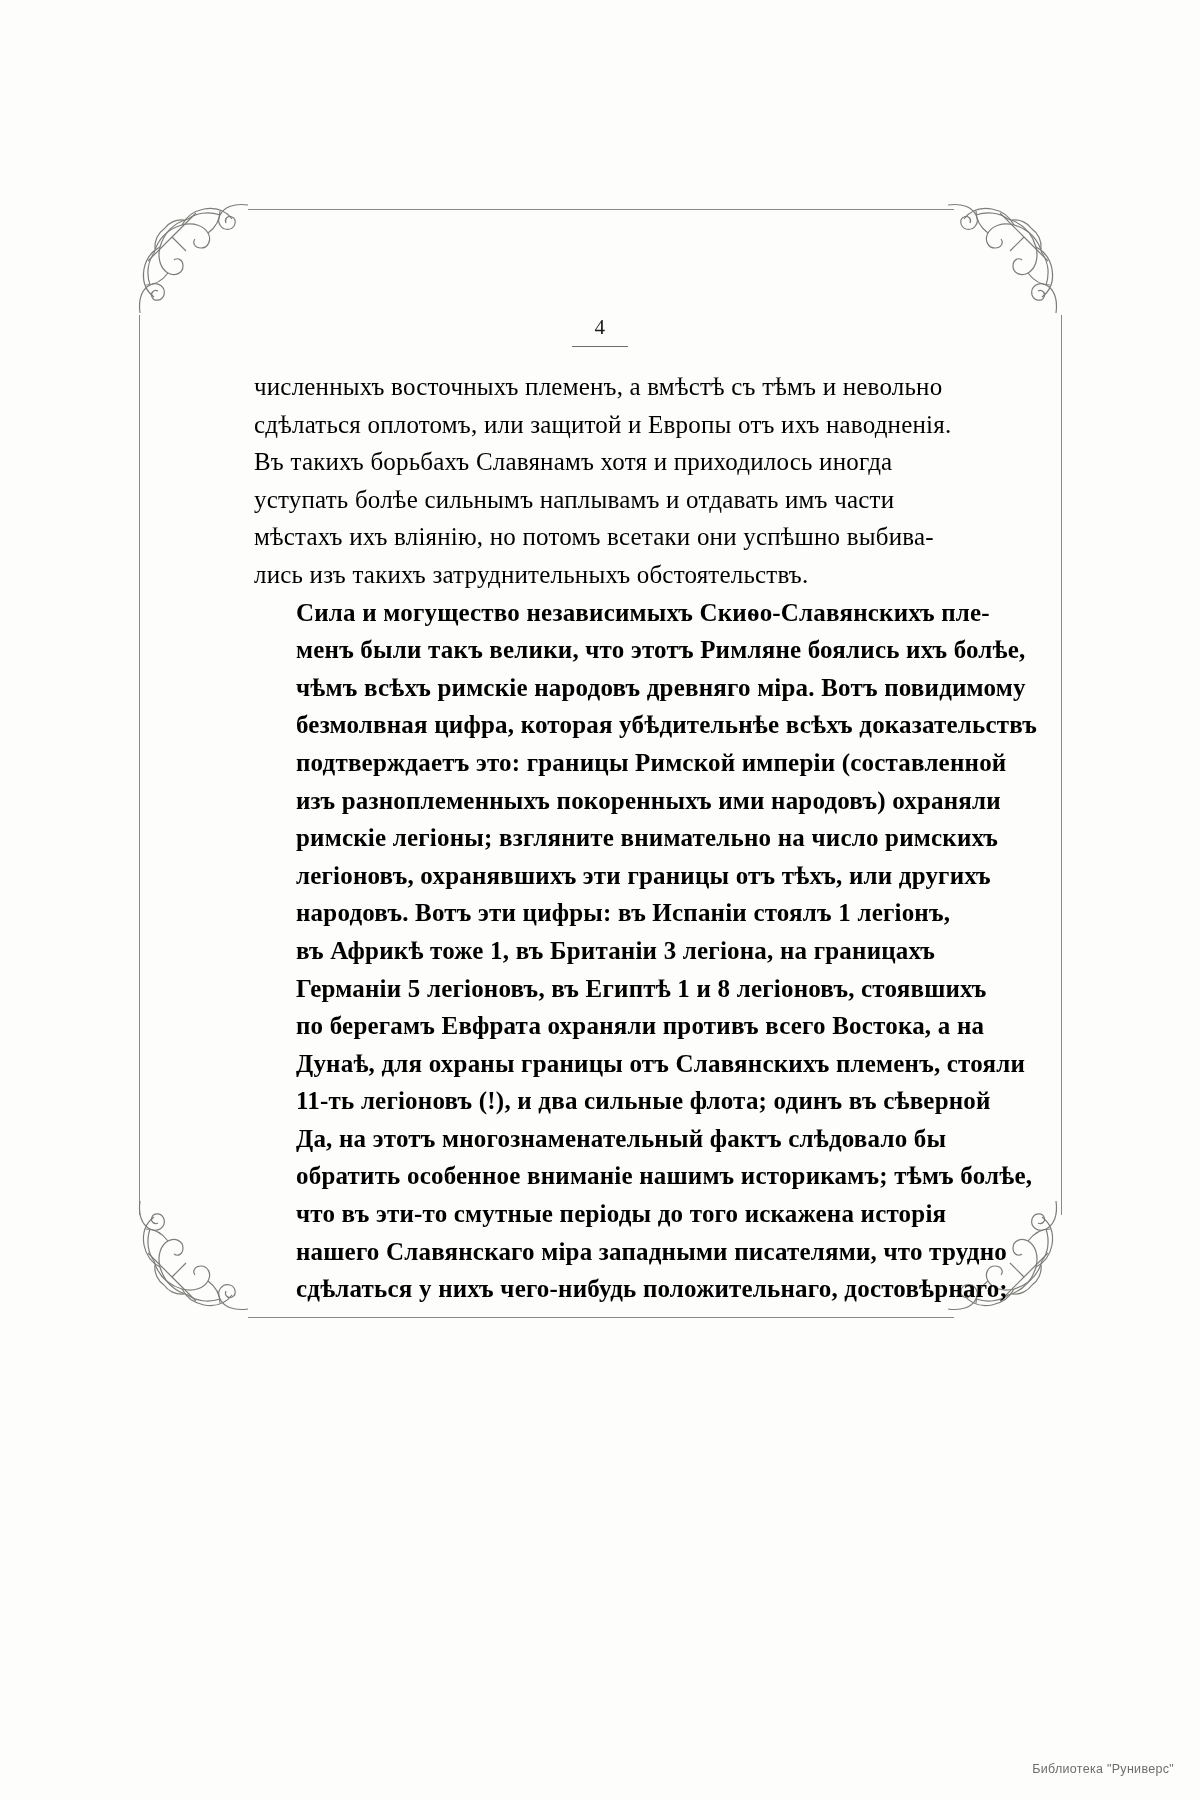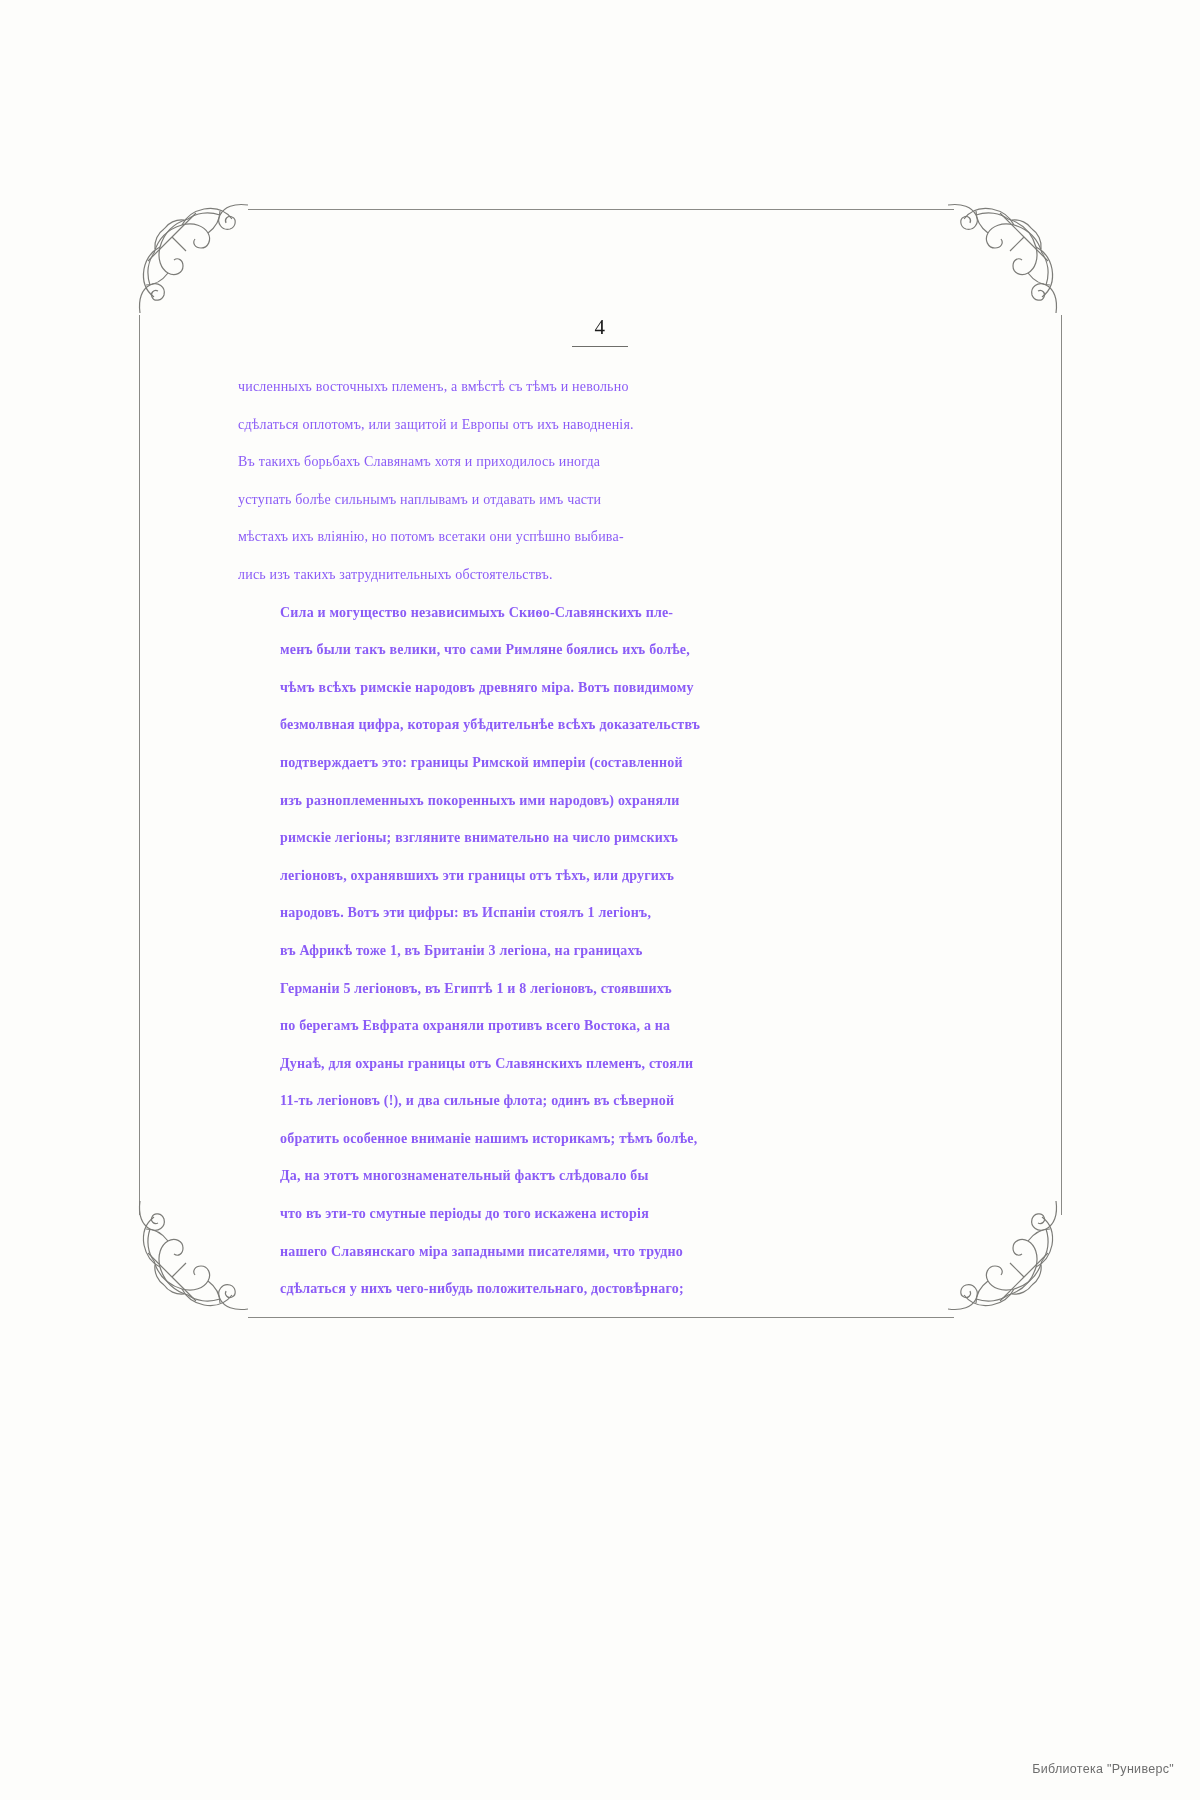--- a/index.html
+++ b/index.html
@@ -74,25 +74,25 @@
   }
 
   
   .text-block {
     position: absolute;
     left: 238px;
     top: 368px;
     width: 720px;
   }
   .para {
-    margin: 0 0 0 0;
+    margin: 0 0 0 16px;
     font-family: "Liberation Serif", serif;
-    font-size: 14px;
+    font-size: 25px;
     line-height: 37.6px;
-    color: #8b5cf6;
+    color: #000000;
     text-align: justify;
     text-justify: inter-word;
     letter-spacing: 0.2px;
   }
   .para + .para { margin-top: 0; font-weight: bold; }
   .para.indent { text-indent: 42px; }
   
   .para > span.line {
     display: block;
     white-space: nowrap;
@@ -206,37 +206,37 @@
       <p class="para">
         <span class="line">численныхъ восточныхъ племенъ, а вмѣстѣ съ тѣмъ и невольно</span>
         <span class="line">сдѣлаться оплотомъ, или защитой и Европы отъ ихъ наводненія.</span>
         <span class="line">Въ такихъ борьбахъ Славянамъ хотя и приходилось иногда</span>
         <span class="line">уступать болѣе сильнымъ наплывамъ и отдавать имъ части</span>
         <span class="line">мѣстахъ ихъ вліянію, но потомъ всетаки они успѣшно выбива-</span>
         <span class="line">лись изъ такихъ затруднительныхъ обстоятельствъ.</span>
       </p>
       <p class="para indent">
         <span class="line">Сила и могущество независимыхъ Скиѳо-Славянскихъ пле-</span>
-        <span class="line">менъ были такъ велики, что сами Римляне боялись ихъ болѣе,</span>
+        <span class="line">менъ были такъ велики, что этотъ Римляне боялись ихъ болѣе,</span>
         <span class="line">чѣмъ всѣхъ римскіе народовъ древняго міра. Вотъ повидимому</span>
         <span class="line">безмолвная цифра, которая убѣдительнѣе всѣхъ доказательствъ</span>
         <span class="line">подтверждаетъ это: границы Римской имперіи (составленной</span>
         <span class="line">изъ разноплеменныхъ покоренныхъ ими народовъ) охраняли</span>
         <span class="line">римскіе легіоны; взгляните внимательно на число римскихъ</span>
         <span class="line">легіоновъ, охранявшихъ эти границы отъ тѣхъ, или другихъ</span>
         <span class="line">народовъ. Вотъ эти цифры: въ Испаніи стоялъ 1 легіонъ,</span>
         <span class="line">въ Африкѣ тоже 1, въ Британіи 3 легіона, на границахъ</span>
         <span class="line">Германіи 5 легіоновъ, въ Египтѣ 1 и 8 легіоновъ, стоявшихъ</span>
         <span class="line">по берегамъ Евфрата охраняли противъ всего Востока, а на</span>
         <span class="line">Дунаѣ, для охраны границы отъ Славянскихъ племенъ, стояли</span>
         <span class="line">11-ть легіоновъ (!), и два сильные флота; одинъ въ сѣверной</span>
       </p>
       <p class="para indent">
+        <span class="line">Да, на этотъ многознаменательный фактъ слѣдовало бы</span>
         <span class="line">обратить особенное вниманіе нашимъ историкамъ; тѣмъ болѣе,</span>
-        <span class="line">Да, на этотъ многознаменательный фактъ слѣдовало бы</span>
         <span class="line">что въ эти-то смутные періоды до того искажена исторія</span>
         <span class="line">нашего Славянскаго міра западными писателями, что трудно</span>
         <span class="line">сдѣлаться у нихъ чего-нибудь положительнаго, достовѣрнаго;</span>
       </p>
     </div>
 
   <div class="watermark">Библиотека "Руниверс"</div>
 </div>
 
 </body></html>

